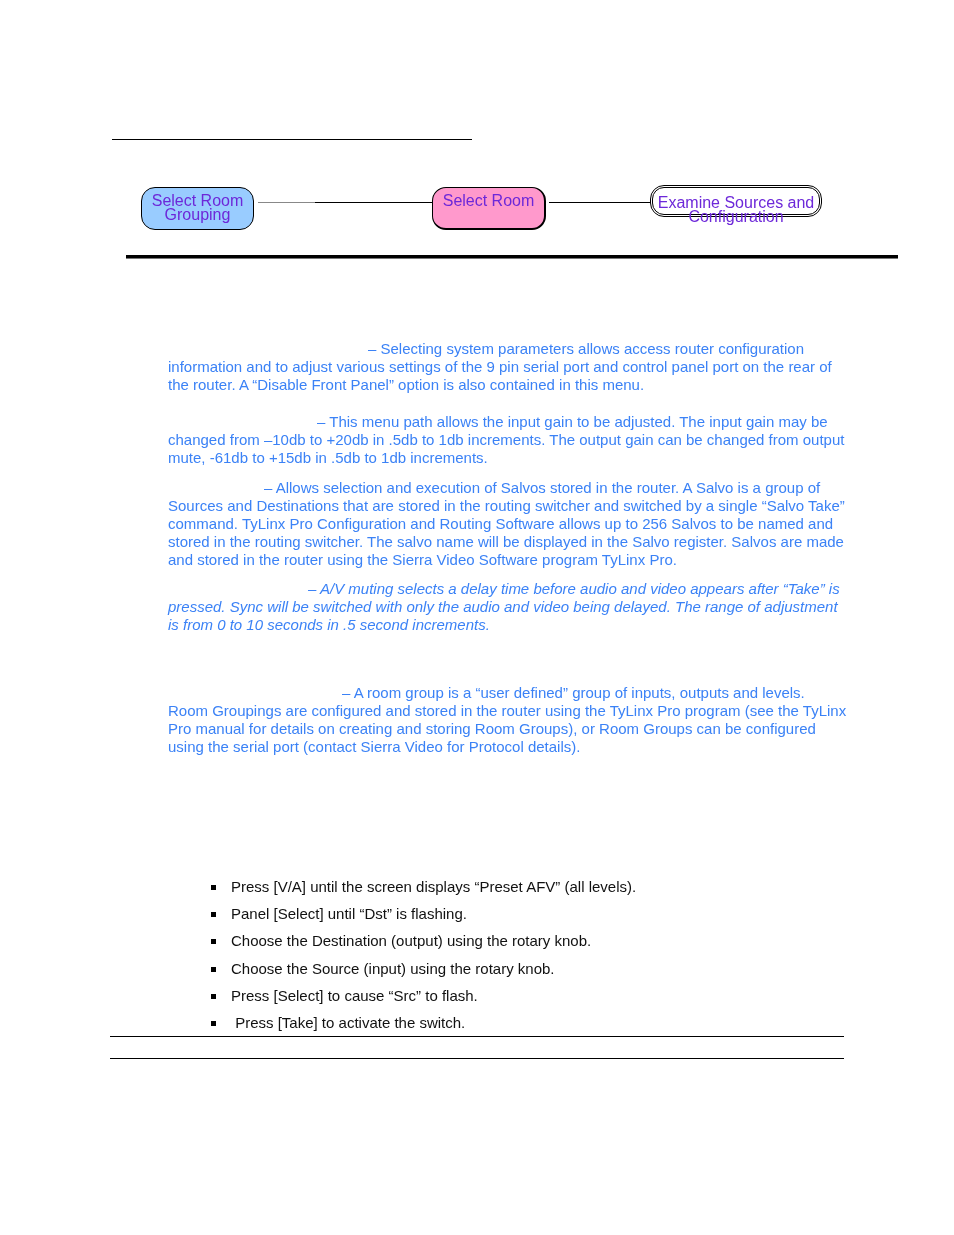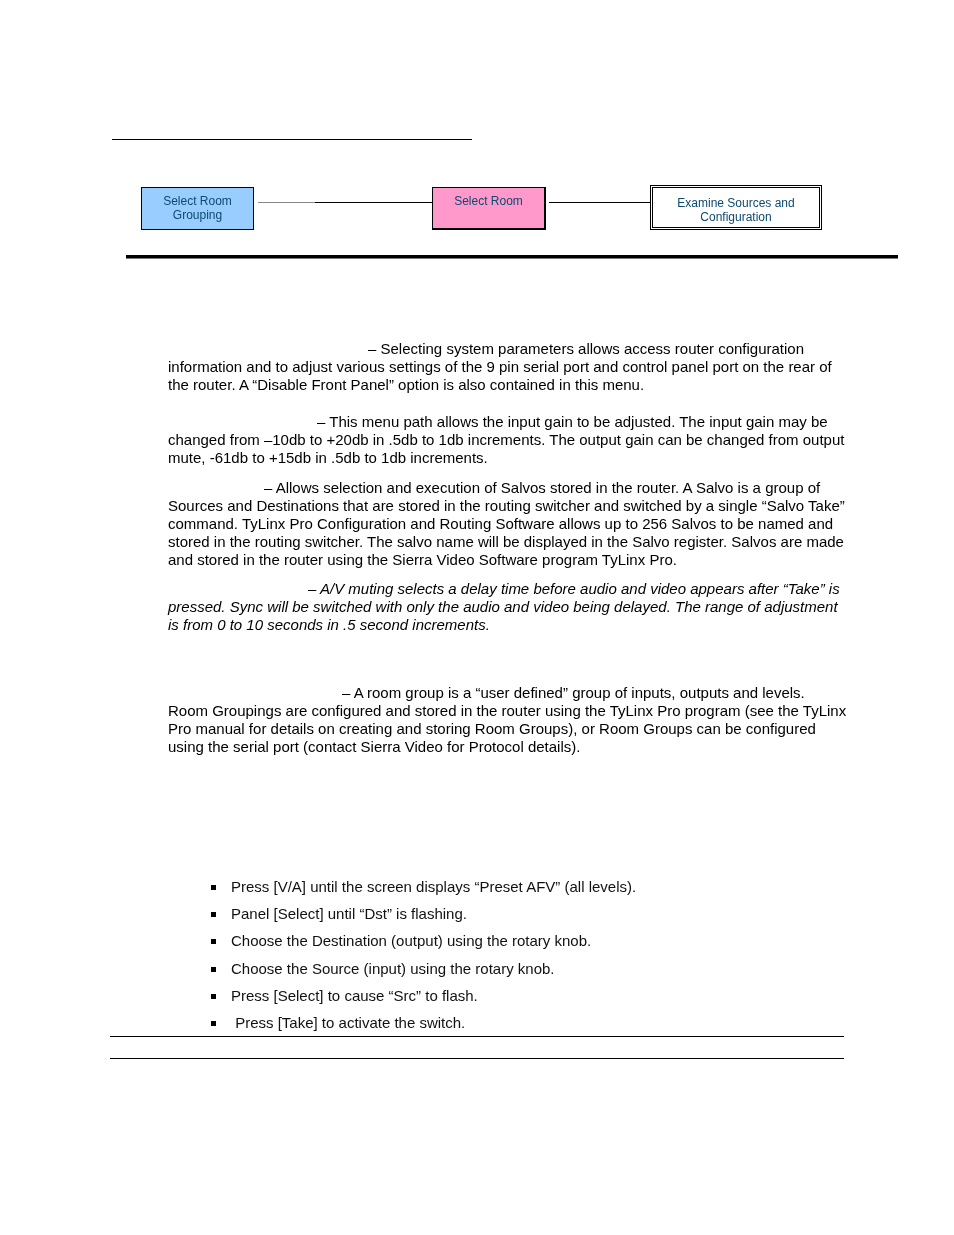--- a/index.html
+++ b/index.html
@@ -32,62 +32,63 @@
     }
     .rule-bottom-2 {
       left: 110px; top: 1058px; width: 734px; height: 0;
       border-top: 1px solid #000;
     }
 
     
     .box {
       position: absolute;
       box-sizing: border-box;
-      font-size: 12px;
+      font-size: 16px;
       line-height: 14px;
       text-align: center;
-      color: #0c4a6e;
+      color: #6d28d9;
+      border-radius: 14px;
     }
     .box-blue {
       left: 141px; top: 187px; width: 113px; height: 43px;
       background: #99ccff;
       border: 1px solid #000;
       padding-top: 6px;
     }
     .box-pink {
       left: 432px; top: 187px; width: 114px; height: 43px;
       background: #ff99cc;
       border: 1px solid #000;
       border-right-width: 2px;
       border-bottom-width: 2px;
       padding-top: 6px;
     }
     .box-double {
-      left: 650px; top: 185px; width: 172px; height: 45px;
+      left: 650px; top: 185px; width: 172px; height: 32px;
       background: #ffffff;
       border: 3px double #000;
       padding-top: 8px;
     }
     .connector {
       position: absolute;
       height: 0;
       border-top: 1px solid #000;
     }
     .conn-1 { left: 258px; top: 202px; width: 174px; }
     .conn-1-shade { left: 258px; top: 202px; width: 57px; border-top-color: #888; }
     .conn-2 { left: 549px; top: 202px; width: 101px; }
 
     
     .para {
       position: absolute;
       left: 168px;
       width: 680px;
       font-size: 15px;
       line-height: 18px;
-      color: #000000;
+      color: #3b82f6;
     }
     .para .lead { display: inline-block; }
     .p1 { top: 340px; }
     .p1 .lead { width: 200px; }
     .p2 { top: 413px; }
     .p2 .lead { width: 149px; }
     .p3 { top: 479px; }
     .p3 .lead { width: 96px; }
     .p4 { top: 580px; font-style: italic; }
     .p4 .lead { width: 140px; }

